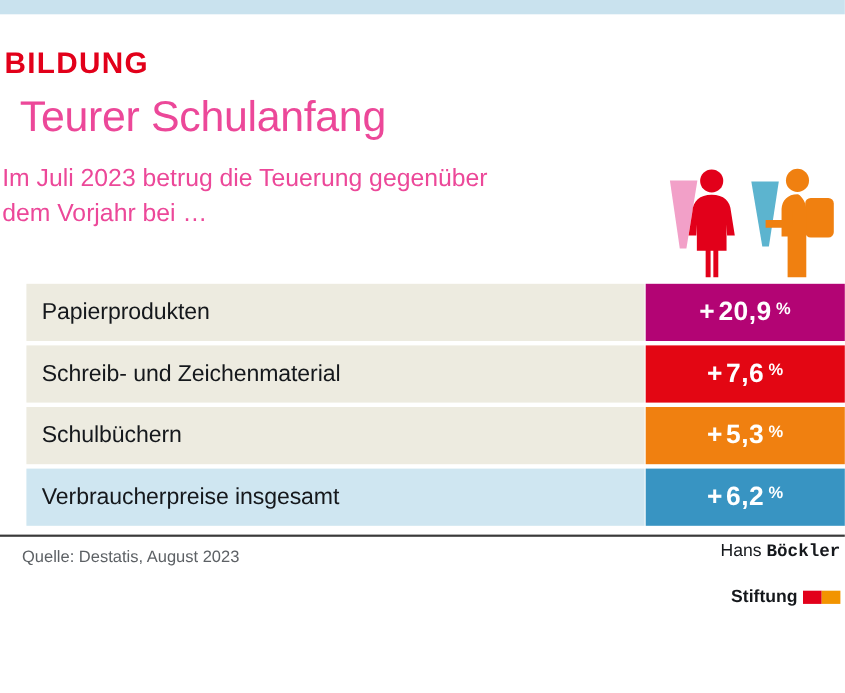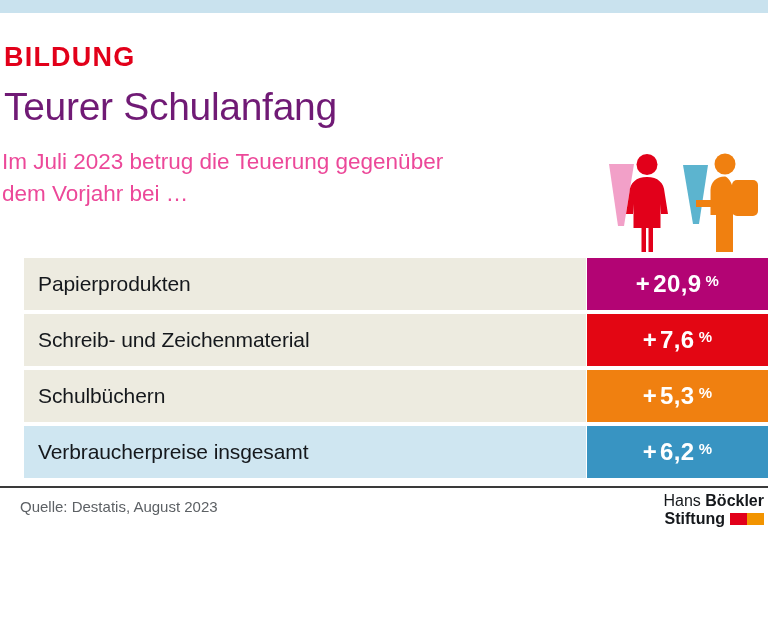--- a/index.html
+++ b/index.html
@@ -30,22 +30,22 @@
     padding-left:4px;
     padding-top:31px;
     line-height:1;
     white-space:nowrap;
   }
 
   .headline {
     font-family:"Liberation Sans", sans-serif;
     font-weight:normal;
     font-size:39px;
-    color:#701a75;
-    padding-left:4px;
+    color:#ec4899;
+    padding-left:18px;
     padding-top:16px;
     line-height:1.05;
     letter-spacing:-0.3px;
     white-space:nowrap;
   }
 
   .subtitle {
     font-family:"Liberation Sans", sans-serif;
     font-weight:normal;
     font-size:22.5px;
@@ -130,26 +130,27 @@
     position:absolute;
     right:4px; top:492px;
     text-align:right;
     line-height:1.12;
     font-family:"Liberation Sans", sans-serif;
   }
   .logo-line1 {
     font-size:16px; color:#15181c; white-space:nowrap;
   }
   .logo-line1 .thin { font-weight:normal; }
-  .logo-line1 .bold { font-weight:bold; }
+  .logo-line1 .bold { font-weight:bold;font-family:Liberation Mono, monospace; }
   .logo-line2 {
     display:flex; align-items:center; justify-content:flex-end;
     gap:5px;
     font-size:16px; font-weight:bold; color:#15181c;
     white-space:nowrap;
+    margin-top:23px;
   }
   .logo-swatches { display:flex; }
   .sw { width:17px; height:12px; }
   .sw-red { background:#e2001a; }
   .sw-orange { background:#f29400; }
 </style>
 </head>
 <body>
 
 <div class="top-band"></div>

